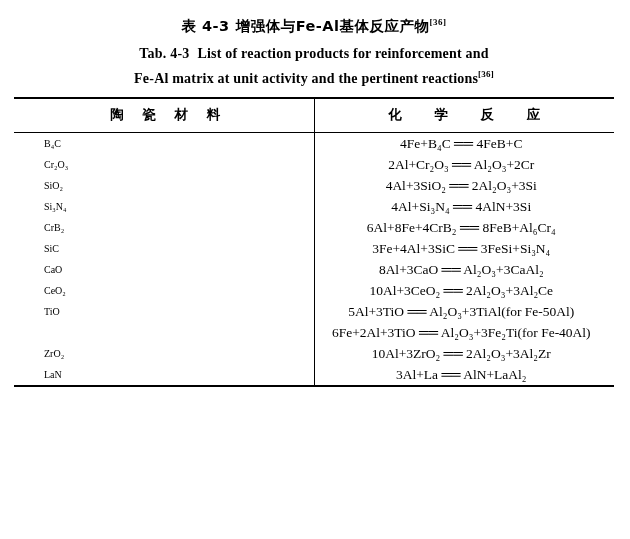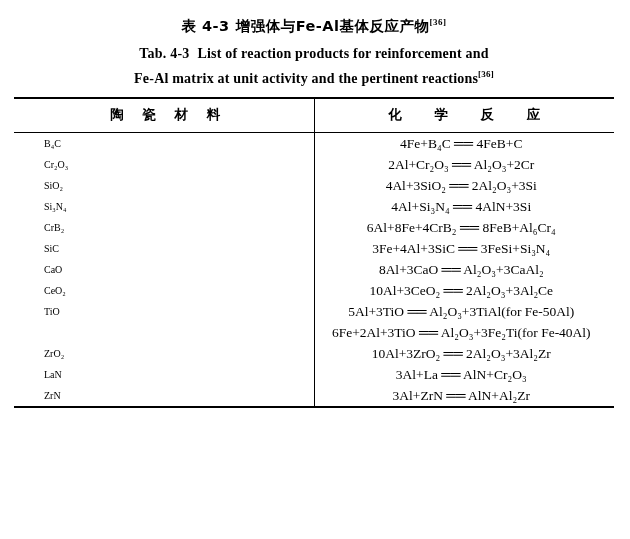--- a/index.html
+++ b/index.html
@@ -194,25 +194,21 @@
         <tr>
           <td class="cell-left"></td>
           <td class="cell-right">6Fe+2Al+3TiO ══ Al₂O₃+3Fe₂Ti(for Fe-40Al)</td>
         </tr>
         <tr>
           <td class="cell-left">ZrO₂</td>
           <td class="cell-right">10Al+3ZrO₂ ══ 2Al₂O₃+3Al₂Zr</td>
         </tr>
         <tr>
           <td class="cell-left">LaN</td>
-          <td class="cell-right">3Al+La ══ AlN+Cr₂O₃</td>
-        </tr>
-        <tr>
-          <td class="cell-left">ZrN</td>
-          <td class="cell-right">3Al+ZrN ══ AlN+Al₂Zr</td>
+          <td class="cell-right">3Al+La ══ AlN+LaAl₂</td>
         </tr>
         <tr class="rule-bot">
           <td colspan="2"></td>
         </tr>
       </tbody>
   </table>
 
 </div>
 
 </body></html>

